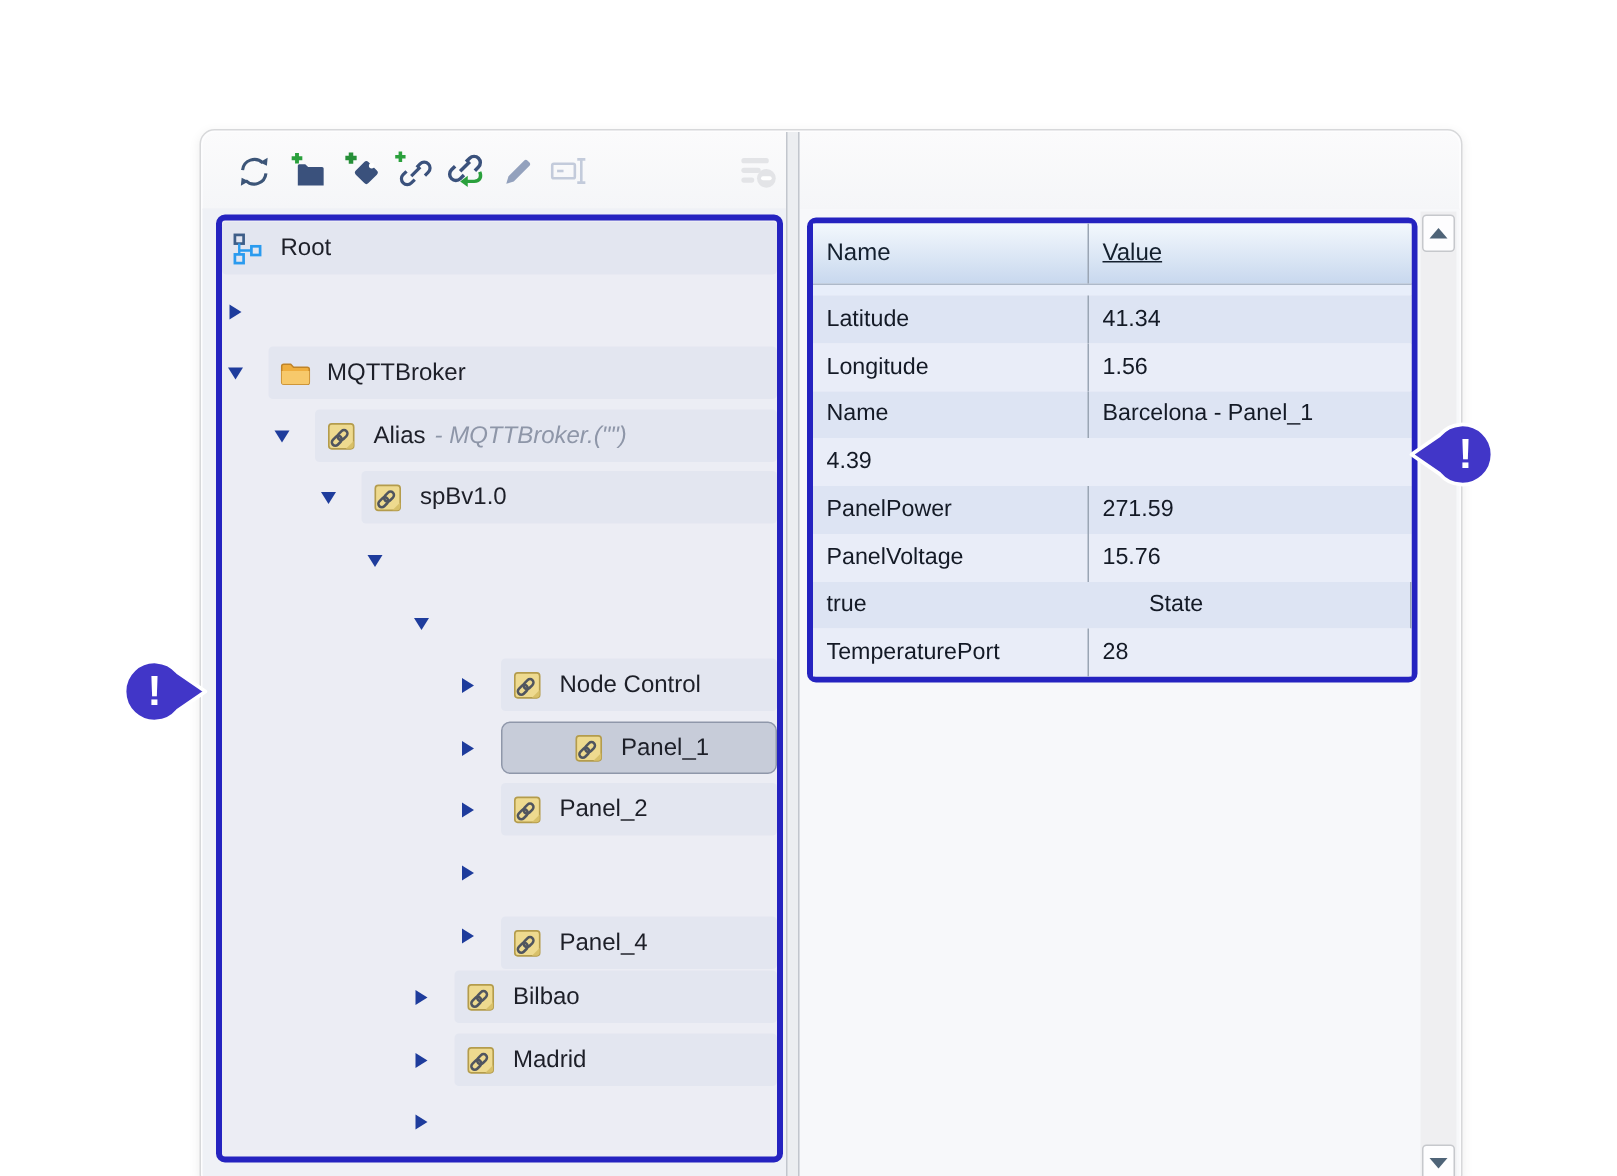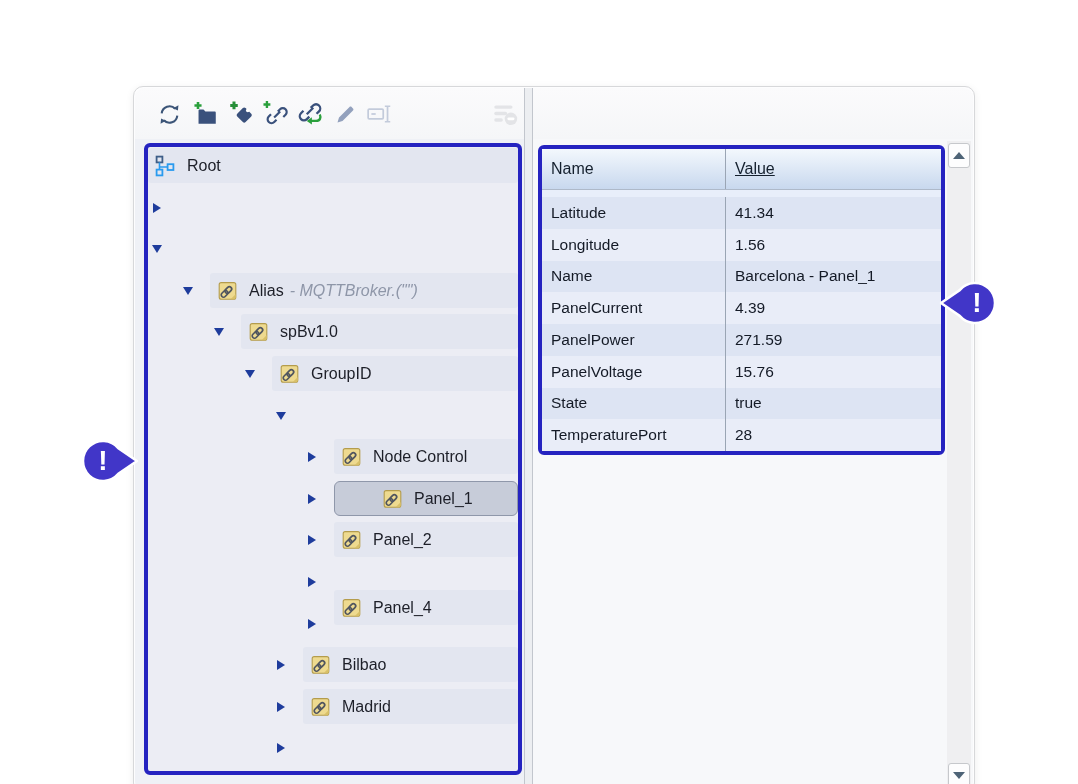--- a/index.html
+++ b/index.html
@@ -192,20 +192,26 @@
       <span class="tlabel">Root</span>
     </div>
 
     <div class="expander" style="left:15px;top:103px">
         <span class="tri-r"></span>
       </div>
 
     <div class="expander" style="left:15px;top:144px">
         <span class="tri-d"></span>
       </div>
+    <div class="trow-bg" style="left:45px;top:144px;width:339px">
+      <svg class="ticon">
+          <use href="#sym-folder"></use>
+        </svg>
+      <span class="tlabel">MQTTBroker</span>
+    </div>
 
     <div class="expander" style="left:46px;top:186px">
         <span class="tri-d"></span>
       </div>
     <div class="trow-bg" style="left:76px;top:186px;width:308px">
       <svg class="ticon">
           <use href="#sym-linktag"></use>
         </svg>
       <span class="tlabel">Alias</span>
       <span class="tsuffix">- MQTTBroker.("")</span>
@@ -217,26 +223,20 @@
     <div class="trow-bg" style="left:107px;top:227px;width:277px">
       <svg class="ticon">
           <use href="#sym-linktag"></use>
         </svg>
       <span class="tlabel">spBv1.0</span>
     </div>
 
     <div class="expander" style="left:108px;top:269px">
         <span class="tri-d"></span>
       </div>
-    <div class="trow-bg" style="left:138px;top:269px;width:246px">
-      <svg class="ticon">
-          <use href="#sym-linktag"></use>
-        </svg>
-      <span class="tlabel">GroupID</span>
-    </div>
 
     <div class="expander" style="left:139px;top:311px">
         <span class="tri-d"></span>
       </div>
 
     <div class="expander" style="left:170px;top:352px">
         <span class="tri-r"></span>
       </div>
     <div class="trow-bg" style="left:200px;top:352px;width:184px">
       <svg class="ticon">
@@ -265,21 +265,21 @@
       <span class="tlabel">Panel_2</span>
     </div>
 
     <div class="expander" style="left:170px;top:477px">
         <span class="tri-r"></span>
       </div>
 
     <div class="expander" style="left:170px;top:519px">
         <span class="tri-r"></span>
       </div>
-    <div class="trow-bg" style="left:200px;top:503px;width:184px">
+    <div class="trow-bg" style="left:200px;top:524px;width:184px">
       <svg class="ticon">
           <use href="#sym-linktag"></use>
         </svg>
       <span class="tlabel">Panel_4</span>
     </div>
 
     <div class="expander" style="left:139px;top:560px">
         <span class="tri-r"></span>
       </div>
     <div class="trow-bg" style="left:169px;top:560px;width:215px">
@@ -316,34 +316,33 @@
         </div>
       <div class="vrow">
           <div class="vcell c1">Longitude</div>
           <div class="vcell c2">1.56</div>
         </div>
       <div class="vrow">
           <div class="vcell c1">Name</div>
           <div class="vcell c2">Barcelona - Panel_1</div>
         </div>
       <div class="vrow">
-          <div class="vcell c1">PanelCurrent</div>
           <div class="vcell c2">4.39</div>
         </div>
       <div class="vrow">
           <div class="vcell c1">PanelPower</div>
           <div class="vcell c2">271.59</div>
         </div>
       <div class="vrow">
           <div class="vcell c1">PanelVoltage</div>
           <div class="vcell c2">15.76</div>
         </div>
       <div class="vrow">
+          <div class="vcell c2">true</div>
           <div class="vcell c1">State</div>
-          <div class="vcell c2">true</div>
         </div>
       <div class="vrow">
           <div class="vcell c1">TemperaturePort</div>
           <div class="vcell c2">28</div>
         </div>
     </div>
 
     <div class="sb-track"></div>
     <div class="sb-btn" style="top:56px">
         <span class="arr-up"></span>

